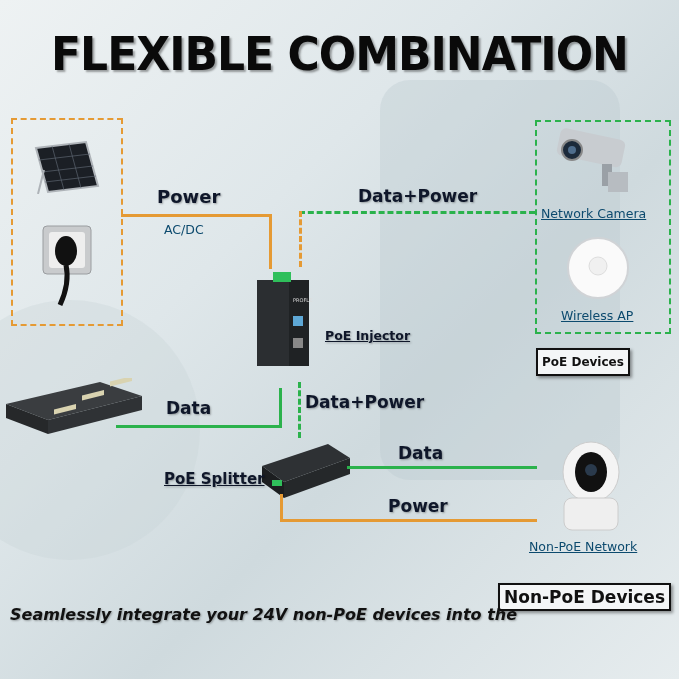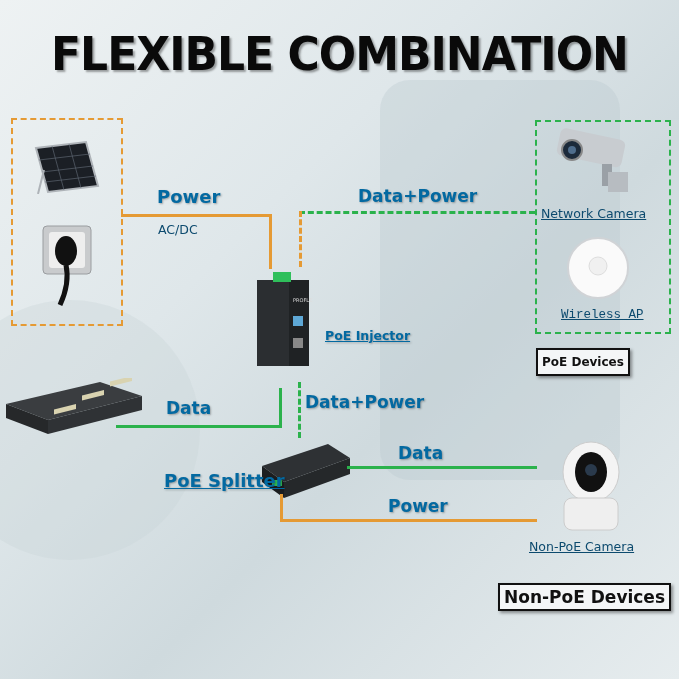--- a/index.html
+++ b/index.html
@@ -3,21 +3,21 @@
 <meta charset="utf-8">
 <style>
   html,body{margin:0;padding:0;}
   body{width:679px;height:679px;position:relative;overflow:hidden;
     font-family:"DejaVu Sans","Liberation Sans",sans-serif;
     background:linear-gradient(135deg,#eef2f3 0%,#dfe7ea 35%,#cfdade 60%,#e6ecee 100%);}
   .bg-blob{position:absolute;border-radius:50%;opacity:.35;}
   .title{position:absolute;left:0;top:28px;width:679px;text-align:center;
     font-family:"DejaVu Sans",sans-serif;font-weight:900;font-size:44px;letter-spacing:-1px;color:#0a0a0a;
     text-shadow:2px 2px 2px rgba(0,0,0,.35);transform:scaleY(1.05);}
-  .lbl{position:absolute;font-weight:bold;color:#0369a1;text-shadow:1px 1px 2px rgba(0,0,0,.3);white-space:nowrap;}
+  .lbl{position:absolute;font-weight:bold;color:#0f172a;text-shadow:1px 1px 2px rgba(0,0,0,.3);white-space:nowrap;}
   .small{position:absolute;color:#0c4a6e;white-space:nowrap;font-size:12.5px;}
   .ul{text-decoration:underline;}
   .boxed{position:absolute;border:2px solid #111;background:#f4f6f7;font-weight:bold;color:#111;
     box-shadow:2px 2px 3px rgba(0,0,0,.4);padding:0 4px;white-space:nowrap;}
   .dash-orange{position:absolute;border:2px dashed #e59a34;}
   .dash-green{position:absolute;border:2px dashed #2bb24c;}
   .line{position:absolute;}
   .dev{position:absolute;}
   .footer{position:absolute;left:10px;top:602px;font-style:italic;font-weight:bold;font-size:16px;line-height:26px;color:#111;
     text-shadow:1px 1px 2px rgba(0,0,0,.3);}
@@ -49,21 +49,21 @@
     <rect x="1" y="1" width="48" height="48" rx="4" fill="#c9cbcd" stroke="#9a9da0"></rect>
     <rect x="7" y="7" width="36" height="36" rx="3" fill="#eeeeee"></rect>
     <ellipse cx="24" cy="26" rx="11" ry="15" fill="#111"></ellipse>
     <path d="M24 40 Q28 58 18 80" stroke="#111" stroke-width="5" fill="none"></path>
   </svg>
 </div>
 
 <div class="line" style="left:121px;top:214px;width:150px;height:3px;background:#e59a34;"></div>
 <div class="line" style="left:269px;top:214px;width:3px;height:55px;background:#e59a34;"></div>
 <div class="lbl" style="left:157px;top:186px;font-size:18px;">Power</div>
-<div class="small" style="left:158px;top:222px;text-align:center;">AC/DC</div>
+<div class="small" style="left:164px;top:222px;text-align:center;">AC/DC</div>
 
 <div class="line" style="left:299px;top:211px;width:236px;height:0;border-top:3px dashed #2bb24c;"></div>
 <div class="line" style="left:299px;top:211px;width:0;height:56px;border-left:3px dashed #e59a34;"></div>
 <div class="lbl" style="left:358px;top:186px;font-size:17px;">Data+Power</div>
 
 <div class="dev" style="left:255px;top:272px;width:58px;height:96px;">
   <svg width="58" height="96" viewBox="0 0 58 96">
     <rect x="2" y="8" width="52" height="86" fill="#2b2e31"></rect>
     <rect x="34" y="8" width="20" height="86" fill="#1f2224"></rect>
     <rect x="18" y="0" width="18" height="10" fill="#2fbf5b"></rect>
@@ -84,21 +84,21 @@
     <rect x="56" y="44" width="20" height="20" fill="#b7bcc1"></rect>
   </svg>
 </div>
 <div class="small ul" style="left:541px;top:206px;">Network Camera</div>
 <div class="dev" style="left:566px;top:236px;width:64px;height:64px;">
   <svg width="64" height="64" viewBox="0 0 64 64">
     <circle cx="32" cy="32" r="30" fill="#fafafa" stroke="#d0d3d6" stroke-width="2"></circle>
     <circle cx="32" cy="30" r="9" fill="#f0f0f0" stroke="#ddd"></circle>
   </svg>
 </div>
-<div class="small ul" style="left:561px;top:308px;font-family:Liberation Mono, monospace;">Wireless AP</div>
+<div class="small ul" style="left:561px;top:308px;">Wireless AP</div>
 <div class="boxed" style="left:536px;top:348px;font-size:12px;line-height:24px;">PoE Devices</div>
 
 <div class="dev" style="left:4px;top:378px;width:138px;height:58px;">
   <svg width="138" height="58" viewBox="0 0 138 58">
     <polygon points="2,26 96,4 138,18 44,42" fill="#3a3d40"></polygon>
     <polygon points="2,26 44,42 44,56 2,40" fill="#26282a"></polygon>
     <polygon points="44,42 138,18 138,32 44,56" fill="#2f3235"></polygon>
     <g fill="#d9d3b0">
         <rect x="50" y="44" width="22" height="5" transform="skewY(-14)"></rect>
         <rect x="78" y="37" width="22" height="5" transform="skewY(-14)"></rect>
@@ -114,33 +114,34 @@
 <div class="lbl" style="left:305px;top:392px;font-size:17px;">Data+Power</div>
 
 <div class="dev" style="left:258px;top:440px;width:94px;height:60px;">
   <svg width="94" height="60" viewBox="0 0 94 60">
     <polygon points="4,26 70,4 92,18 26,42" fill="#2e3134"></polygon>
     <polygon points="4,26 26,42 26,58 4,42" fill="#1c1e20"></polygon>
     <polygon points="26,42 92,18 92,34 26,58" fill="#25282a"></polygon>
     <rect x="14" y="40" width="10" height="6" fill="#2fbf5b"></rect>
   </svg>
 </div>
-<div class="lbl ul" style="left:164px;top:470px;font-size:18px;">PoE Splitter</div>
+<div class="lbl ul" style="left:164px;top:470px;font-size:15px;">PoE Splitter</div>
 
 <div class="line" style="left:347px;top:466px;width:190px;height:3px;background:#2bb24c;"></div>
 <div class="lbl" style="left:398px;top:443px;font-size:17px;">Data</div>
 <div class="line" style="left:280px;top:494px;width:3px;height:27px;background:#e59a34;"></div>
 <div class="line" style="left:280px;top:519px;width:257px;height:3px;background:#e59a34;"></div>
 <div class="lbl" style="left:388px;top:496px;font-size:17px;">Power</div>
 
 <div class="dev" style="left:558px;top:440px;width:66px;height:94px;">
   <svg width="66" height="94" viewBox="0 0 66 94">
     <ellipse cx="33" cy="32" rx="28" ry="30" fill="#f4f4f4" stroke="#ccc"></ellipse>
     <ellipse cx="33" cy="32" rx="16" ry="20" fill="#111"></ellipse>
     <circle cx="33" cy="30" r="6" fill="#2a3a4c"></circle>
     <rect x="6" y="58" width="54" height="32" rx="8" fill="#efefef" stroke="#ccc"></rect>
   </svg>
 </div>
-<div class="small ul" style="left:529px;top:539px;">Non-PoE Camera</div>
+<div class="small ul" style="left:529px;top:539px;">Non-PoE Network</div>
 <div class="boxed" style="left:498px;top:583px;font-size:17px;line-height:24px;">Non-PoE Devices</div>
 
 <div class="footer">
+  <div>Seamlessly integrate your 24V non-PoE devices into the</div>
 </div>
 
 </body></html>

